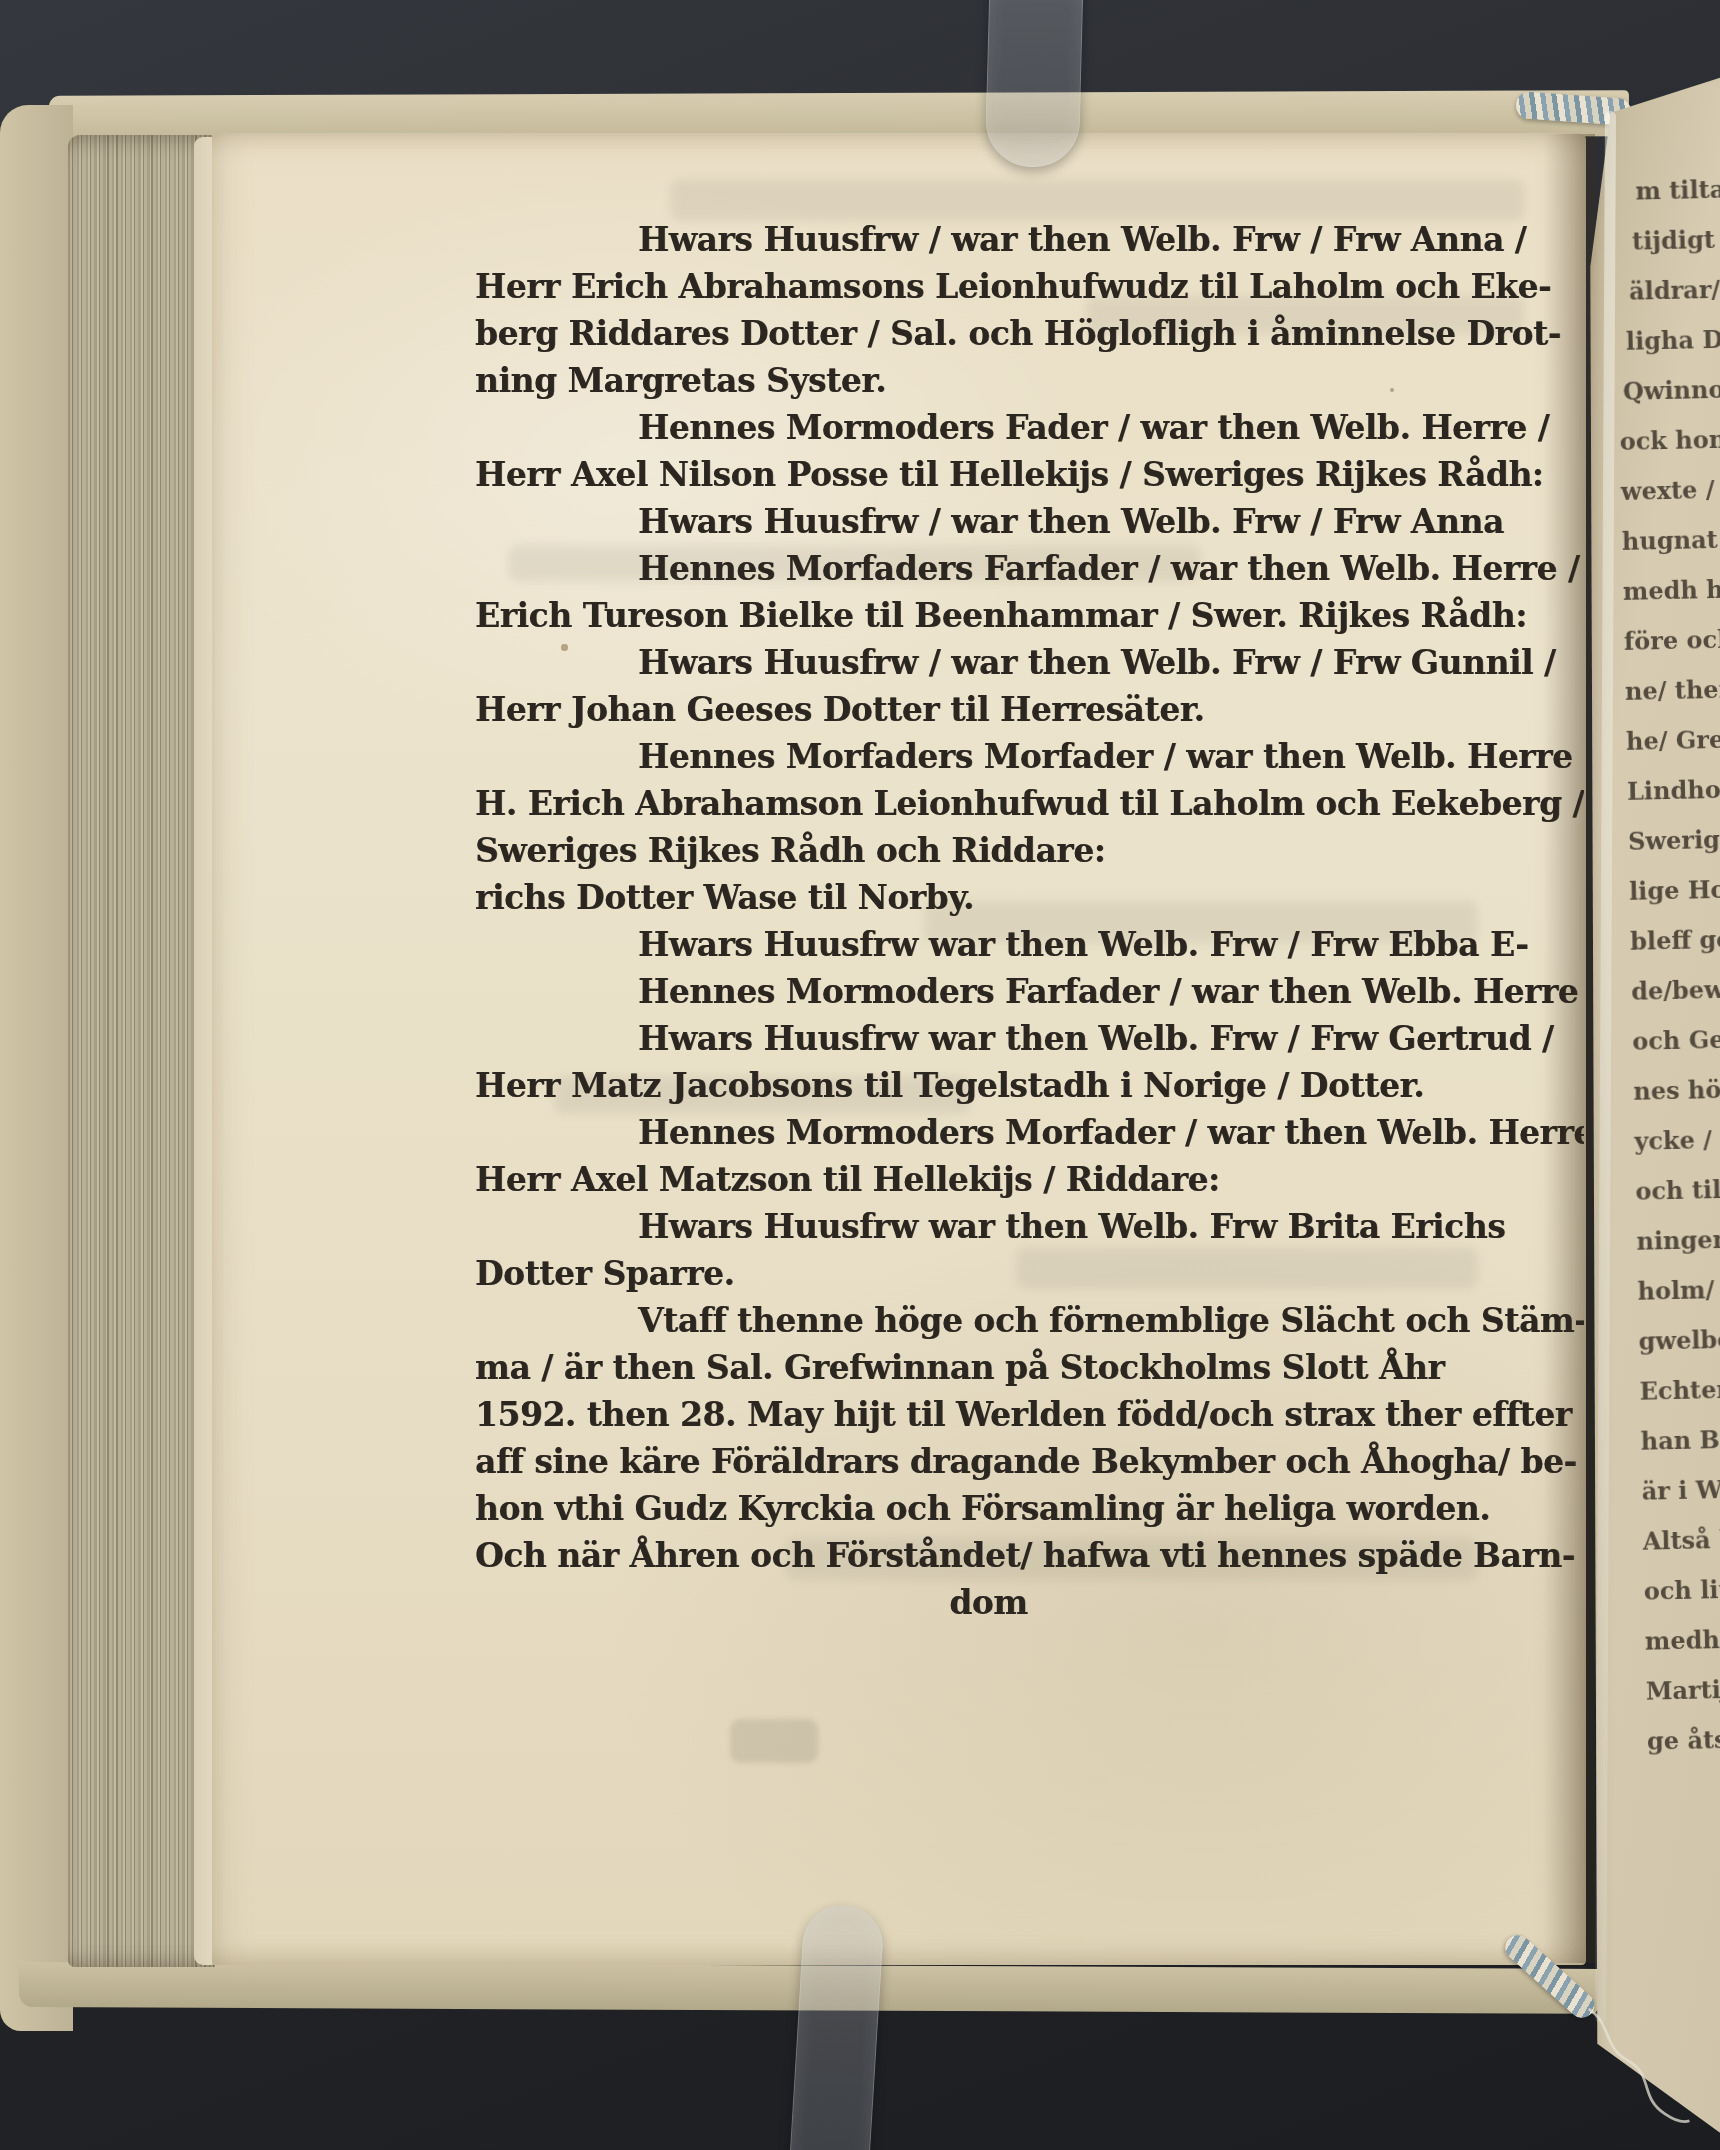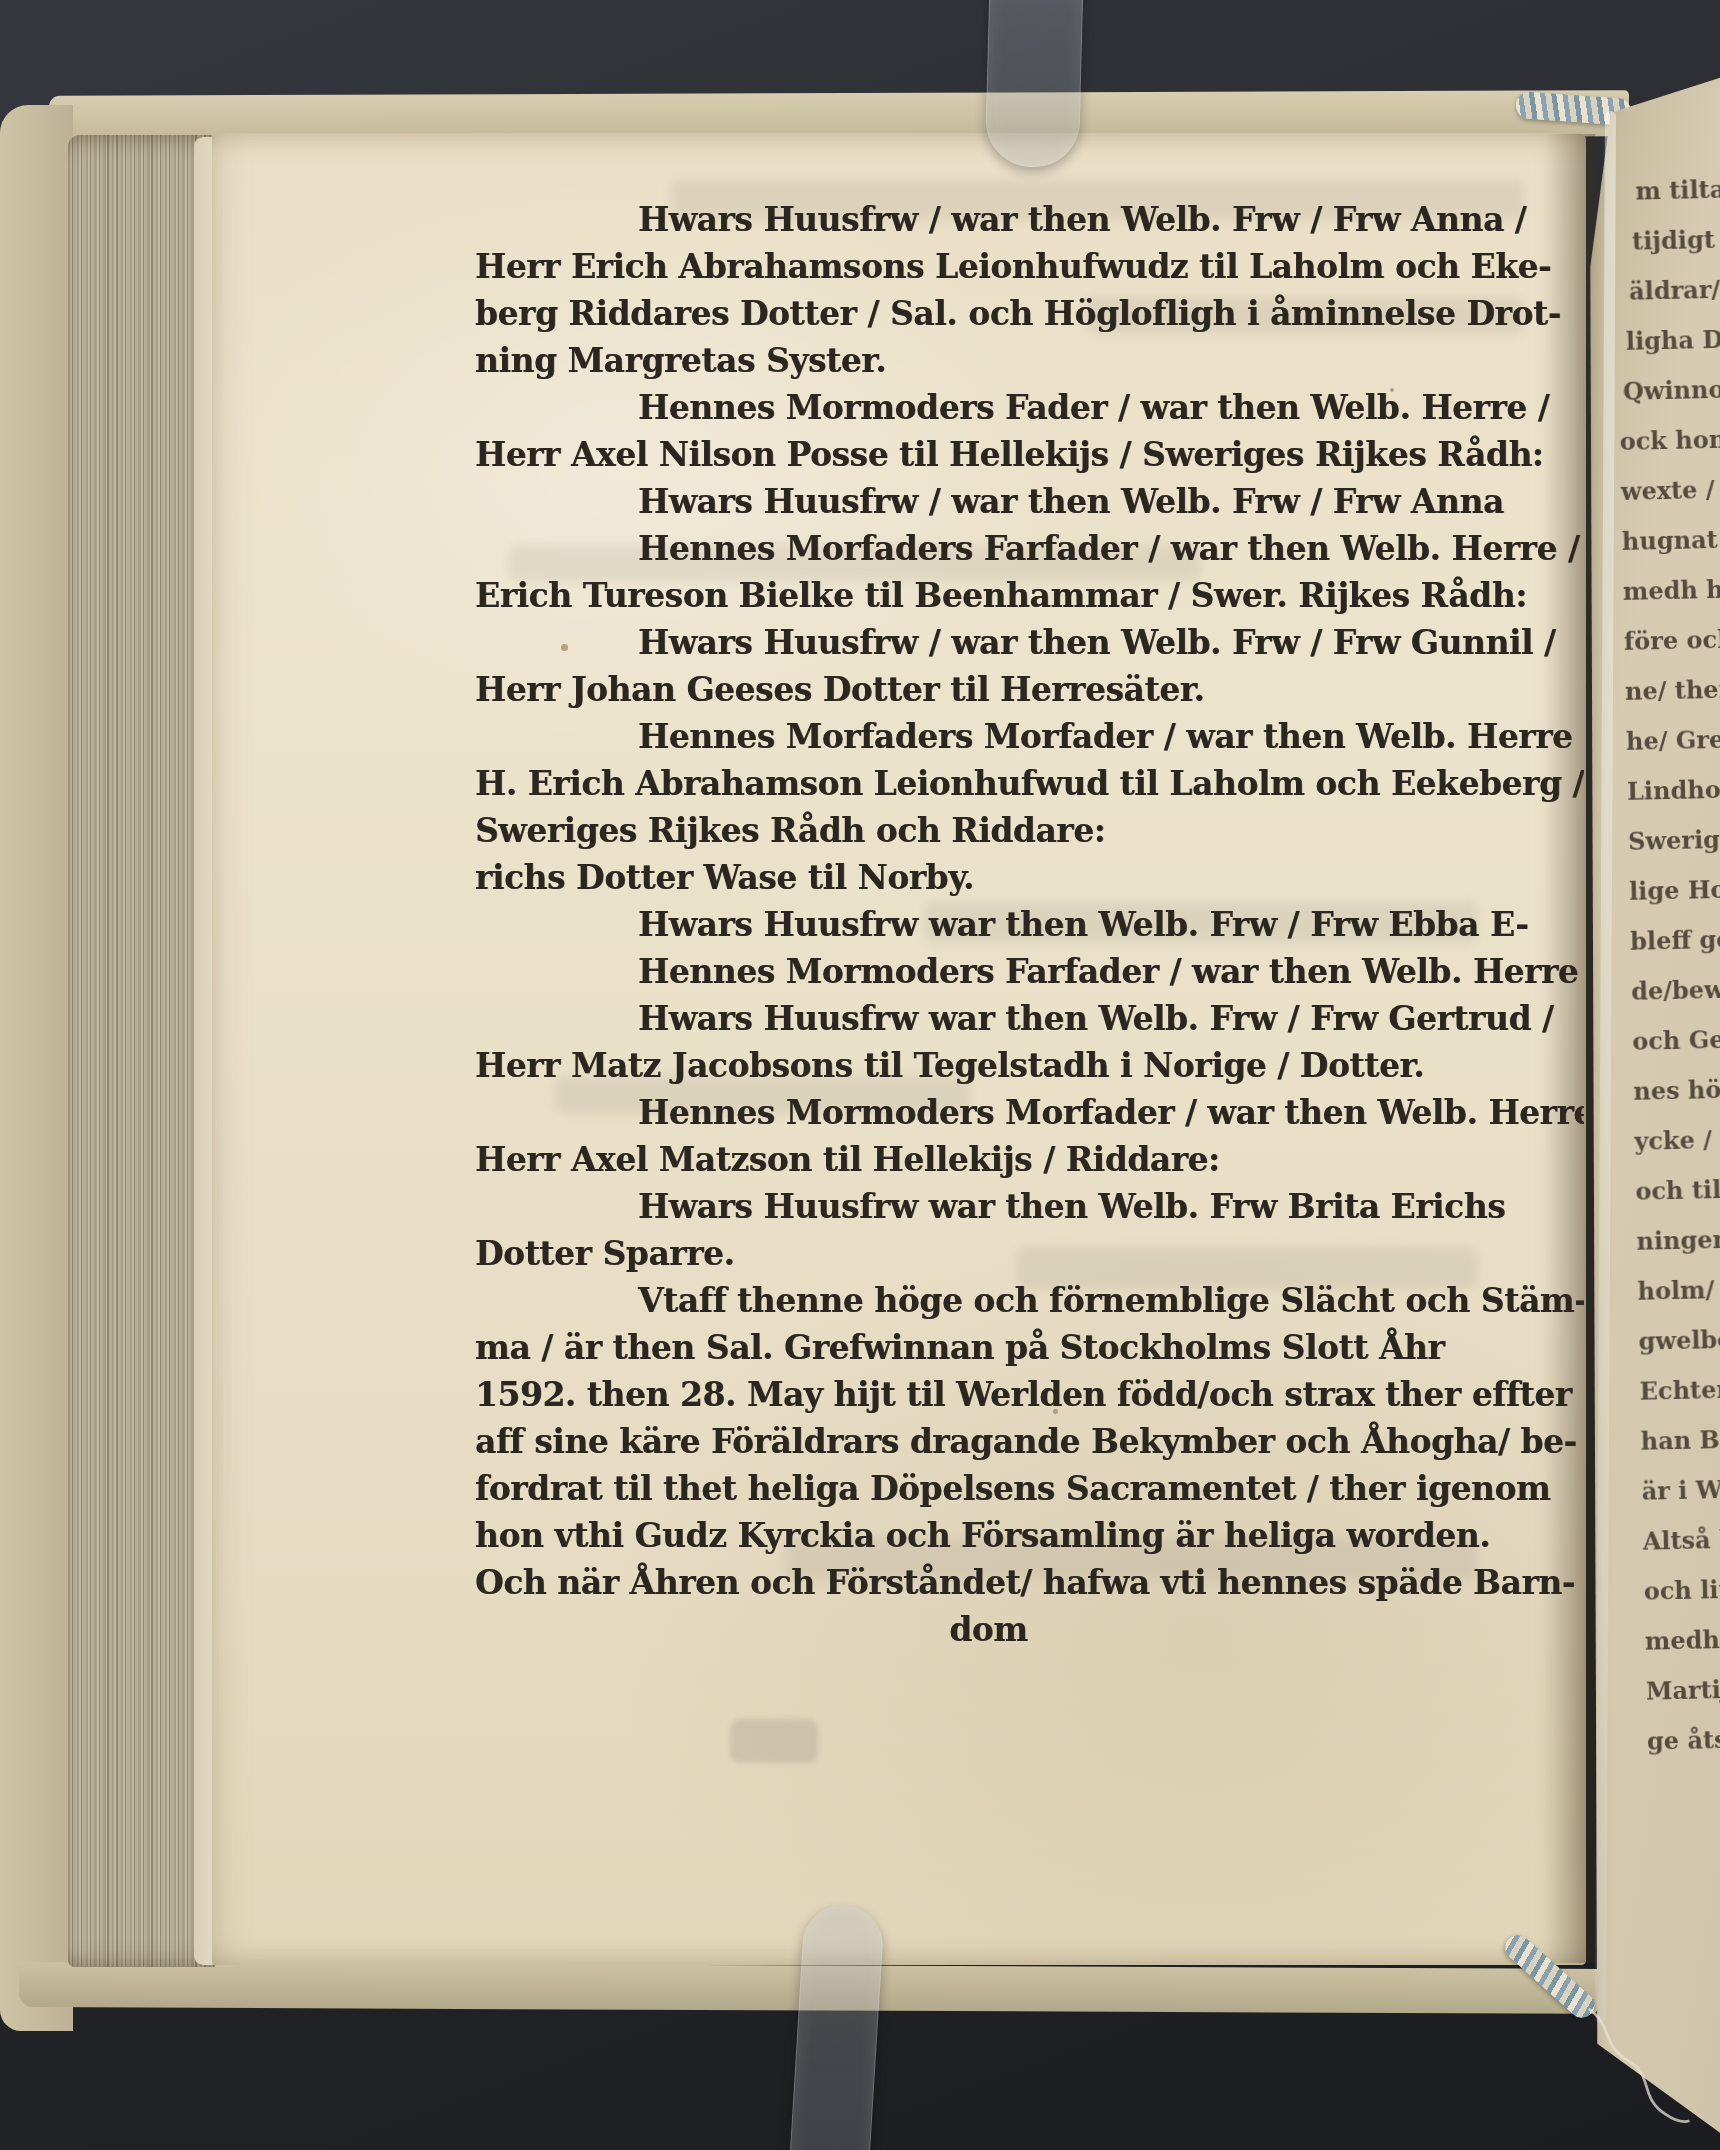--- a/index.html
+++ b/index.html
@@ -30,21 +30,21 @@
       radial-gradient(ellipse 647px 416px at 30% 18%,rgba(255,255,255,.28),transparent 70%),
       radial-gradient(ellipse 831px 600px at 72% 82%,rgba(120,100,60,.10),transparent 72%),
       linear-gradient(180deg,#eadfc6,var(--page) 30%,#e7ddc4 72%,#e2d7bb 100%);
     border-radius:2.8px 6.5px 4.6px 2.8px;
     box-shadow:inset -32px 0 42px -23px rgba(90,70,40,.30),
                inset 25.4px 0 39px -23px rgba(110,90,55,.22),
                inset 0 19.4px 28px -18.5px rgba(110,90,55,.25),
                inset 0 -19.4px 28px -18.5px rgba(110,90,55,.25);}
   .speck{position:absolute;width:6.5px;height:6.5px;border-radius:50%;background:#8a6b42;opacity:.55;z-index:4;}
   
-  .text-block{position:absolute;left:475px;top:196px;width:1109px;z-index:5;overflow:hidden;color:var(--ink);}
+  .text-block{position:absolute;left:475px;top:216px;width:1109px;z-index:5;overflow:hidden;color:var(--ink);}
   .t-line{height:47px;font:700 33px/47px "DejaVu Serif",serif;white-space:nowrap;letter-spacing:-0.5px;
     text-shadow:0.5px 0 0 rgba(44,38,32,.55);}
   .t-line.indent{padding-left:163px;}
   .t-line.catchword{text-align:center;padding-right:82px;}
   
   .ghost{position:absolute;background:#6a6458;opacity:.10;filter:blur(4.6px);border-radius:10.2px;z-index:4;}
   
   .gutter{position:absolute;left:1543px;top:134px;width:52px;height:1829px;z-index:6;
     background:linear-gradient(90deg,transparent,rgba(60,45,25,.32));}
   .next-page{position:absolute;left:1582px;top:69px;width:139px;height:2081px;z-index:7;
@@ -117,21 +117,20 @@
       <div class="t-line indent">Hwars Huusfrw war then Welb. Frw / Frw Gertrud /</div>
       <div class="t-line">Herr Matz Jacobsons til Tegelstadh i Norige / Dotter.</div>
       <div class="t-line indent">Hennes Mormoders Morfader / war then Welb. Herre /</div>
       <div class="t-line">Herr Axel Matzson til Hellekijs / Riddare:</div>
       <div class="t-line indent">Hwars Huusfrw war then Welb. Frw Brita Erichs</div>
       <div class="t-line">Dotter Sparre.</div>
       <div class="t-line indent">Vtaff thenne höge och förnemblige Slächt och Stäm-</div>
       <div class="t-line">ma / är then Sal. Grefwinnan på Stockholms Slott Åhr</div>
       <div class="t-line">1592. then 28. May hijt til Werlden född/och strax ther effter</div>
       <div class="t-line">aff sine käre Föräldrars dragande Bekymber och Åhogha/ be-</div>
-      <div class="t-line">fordrat til thet heliga Döpelsens Sacramentet / ther igenom</div>
       <div class="t-line">hon vthi Gudz Kyrckia och Församling är heliga worden.</div>
       <div class="t-line">Och när Åhren och Förståndet/ hafwa vti hennes späde Barn-</div>
       <div class="t-line catchword">dom</div>
     </div>
 
   <div class="gutter"></div>
   <div class="endband endband-top"></div>
   <div class="next-page"></div>
   <div class="fold-highlight"></div>
   <div class="next-page-text">

